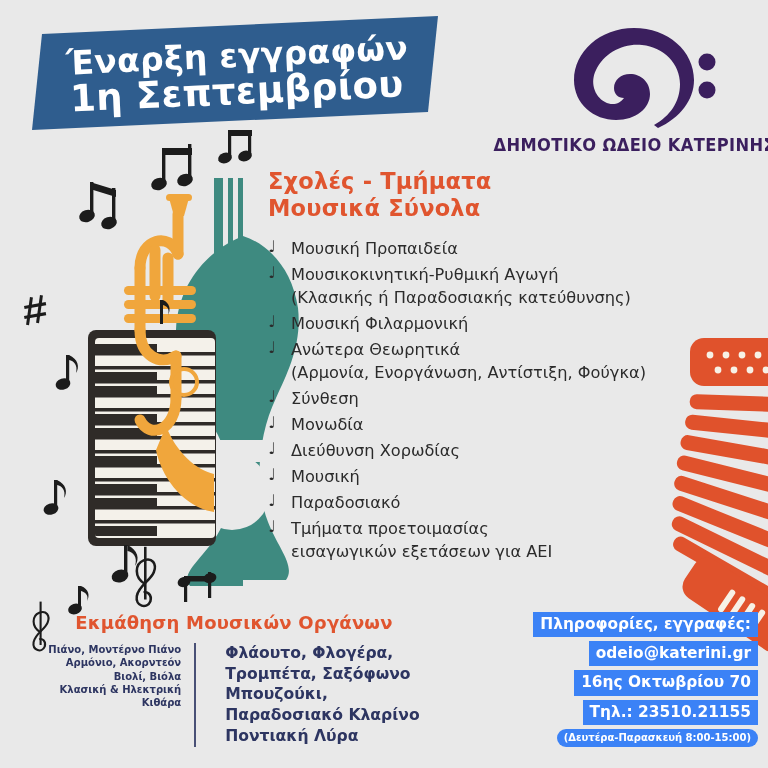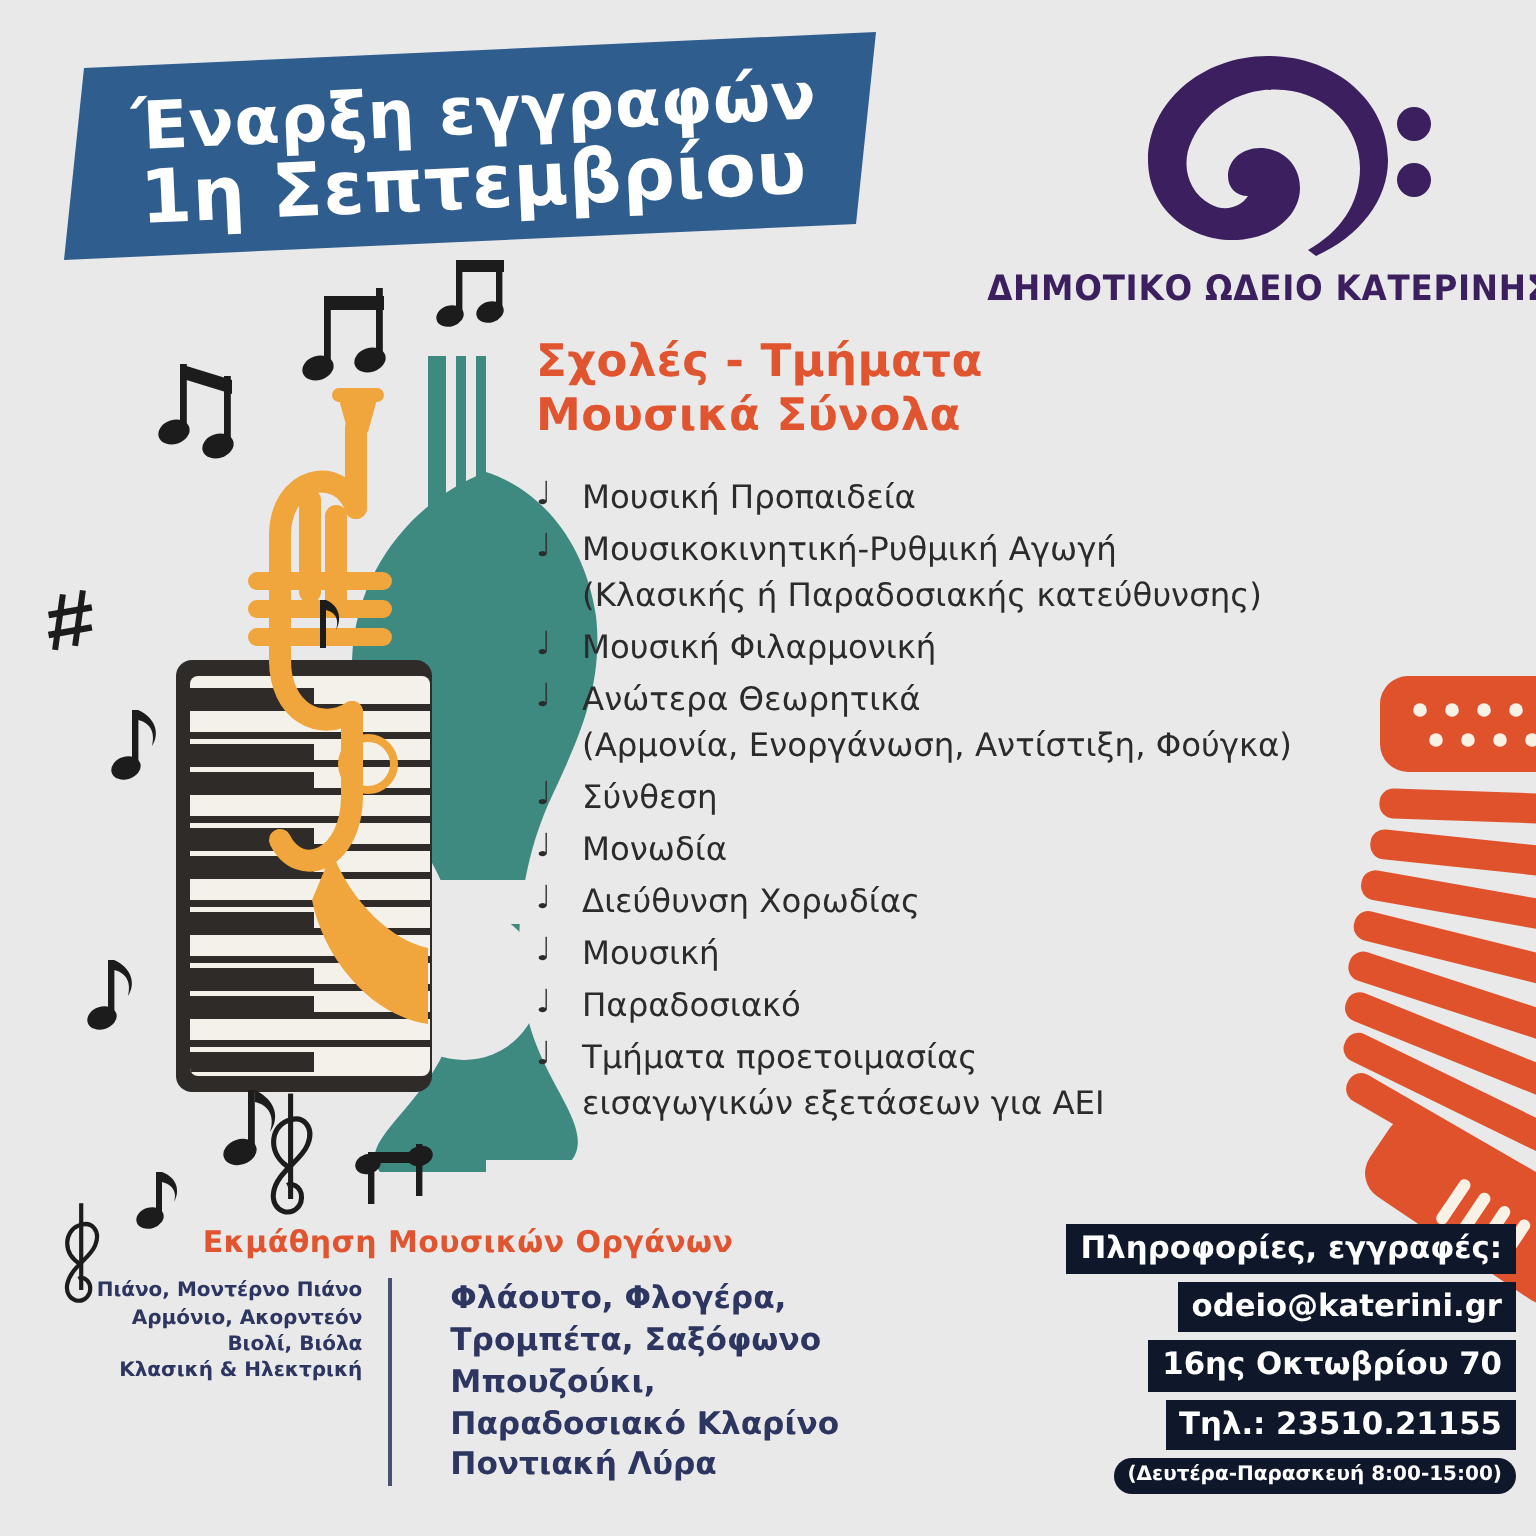--- a/index.html
+++ b/index.html
@@ -47,37 +47,37 @@
     position:relative;padding-left:23px;margin-bottom:3px;
     color:#2b2b2b;font-size:16.2px;line-height:1.42;
   }
   #school-list li .note-bullet{
     position:absolute;left:0;top:-1px;color:#2b2b2b;font-size:16px;line-height:1.42;
   }
   #school-list li .sub{display:block;}
 
   
   #instruments{position:absolute;left:8px;top:612px;width:452px;}
-  #instruments .section-title{text-align:center;font-size:15px;margin-bottom:9px;}
+  #instruments .section-title{text-align:center;font-size:18px;margin-bottom:9px;}
   #instr-cols{display:flex;align-items:flex-start;justify-content:center;}
   #instr-left{
     text-align:right;padding-right:13px;color:#2d3561;
     font-size:10px;line-height:1.33;font-weight:600;
   }
   #instr-divider{width:2px;background:#2d3561;align-self:stretch;opacity:.85;}
   #instr-right{
     text-align:left;padding-left:29px;color:#2d3561;
     font-size:15.6px;line-height:1.33;font-weight:600;
   }
 
   
   #contact{position:absolute;right:10px;top:612px;width:272px;
            display:flex;flex-direction:column;align-items:flex-end;}
   #contact .bar{
-    background:#0f172a;color:#ffffff;font-weight:bold;
+    background:#3b82f6;color:#ffffff;font-weight:bold;
     padding:3px 7px 4px 7px;margin-bottom:4px;
     font-size:15.4px;line-height:1.18;white-space:nowrap;
   }
   #contact .bar.small{font-size:10px;border-radius:10px;}
 </style>
 </head>
 <body>
 
 <div id="poster">
 
@@ -330,20 +330,21 @@
   </div>
 
   <div id="instruments">
     <h2 class="section-title">Εκμάθηση Μουσικών Οργάνων</h2>
     <div id="instr-cols">
       <div id="instr-left">
           <div>Πιάνο, Μοντέρνο Πιάνο</div>
           <div>Αρμόνιο, Ακορντεόν</div>
           <div>Βιολί, Βιόλα</div>
           <div>Κλασική &amp; Ηλεκτρική</div>
+          <div>Κιθάρα</div>
         </div>
       <div id="instr-divider"></div>
       <div id="instr-right">
           <div>Φλάουτο, Φλογέρα,</div>
           <div>Τρομπέτα, Σαξόφωνο</div>
           <div>Μπουζούκι,</div>
           <div>Παραδοσιακό Κλαρίνο</div>
           <div>Ποντιακή Λύρα</div>
         </div>
     </div>

